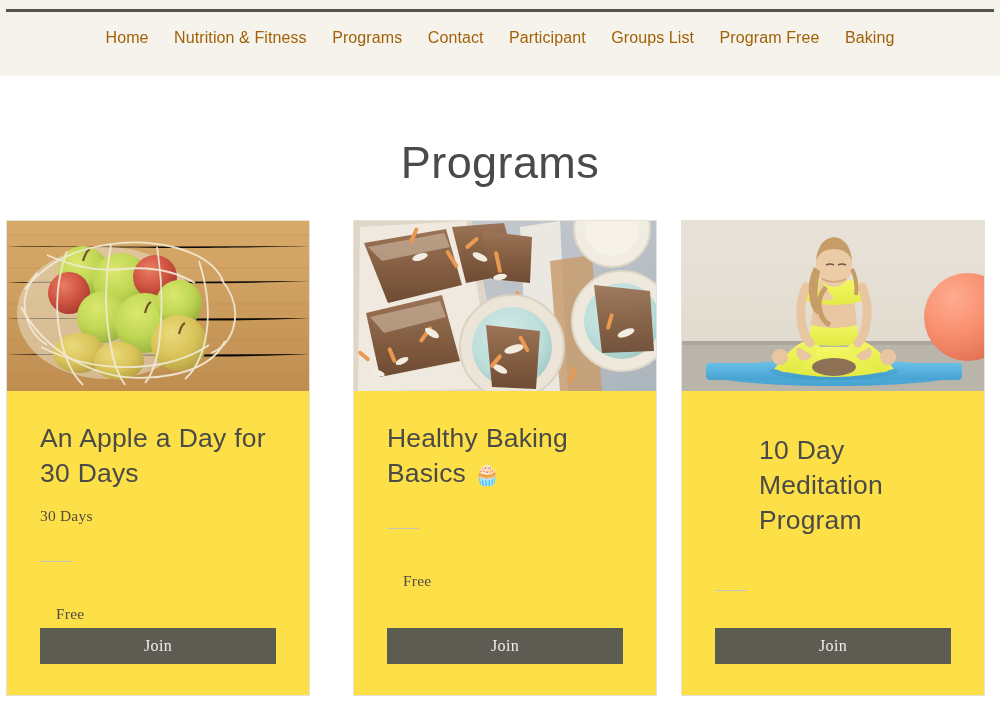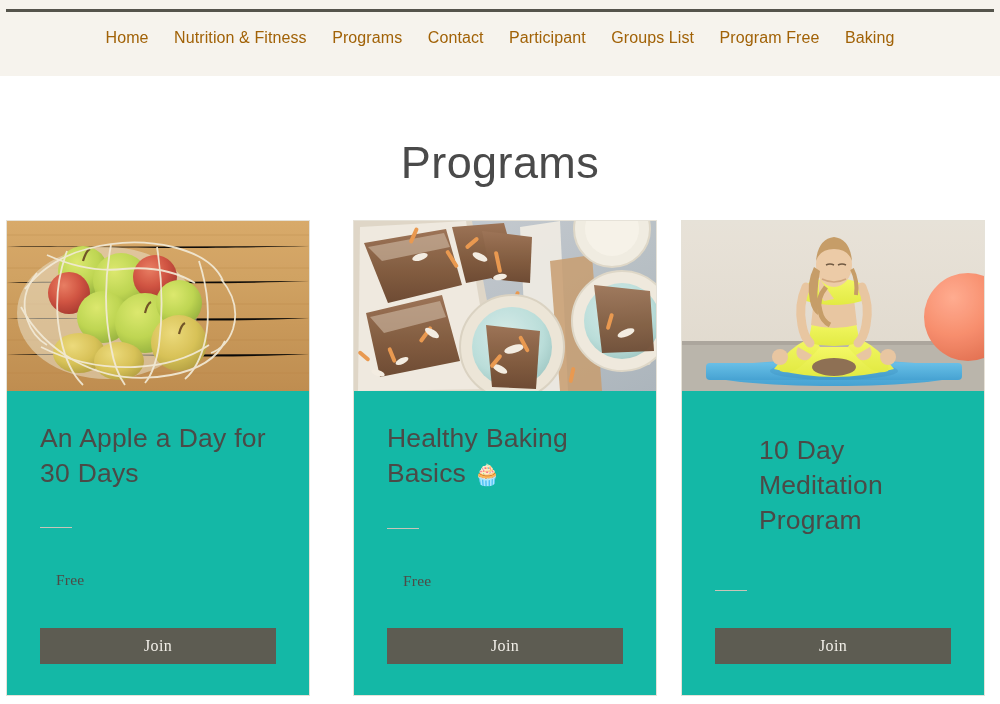--- a/index.html
+++ b/index.html
@@ -72,21 +72,21 @@
     top: 220px;
     left: 6px;
     width: 988px;
     height: 478px;
   }
   .card {
     position: absolute;
     top: 0;
     width: 304px;
     height: 476px;
-    background: #14b8a6;
+    background: #fde047;
     border: 1px solid #e6e2d8;
     box-sizing: border-box;
     overflow: hidden;
   }
   .card.c0 { left: 0px; }
   .card.c1 { left: 347px; }
   .card.c2 { left: 675px; }
 
   .card-media {
     position: absolute;
@@ -253,20 +253,21 @@
           <path d="M150 26 q8 50 2 98 q-4 26 -14 38"></path>
           <path d="M192 40 q14 44 6 80 q-6 26 -20 38"></path>
           <path d="M30 52 q-18 22 -10 46 q6 18 20 26"></path>
           <path d="M214 58 q20 24 12 50 q-6 18 -22 24"></path>
         </g>
         <rect width="302" height="170" fill="#ffffff" opacity="0.03"></rect>
       </svg>
     </div>
     <div class="card-body">
       <h2 class="card-title"><span>An Apple a Day for 30 Days</span></h2>
+      <p class="card-meta">30 Days</p>
       <div class="divider"></div>
       <p class="card-price">Free</p>
       <button class="join-btn">Join</button>
     </div>
   </article>
 
   <article class="card c1">
     <div class="card-media">
       <svg width="302" height="170" viewBox="0 0 302 170">
         <defs>

